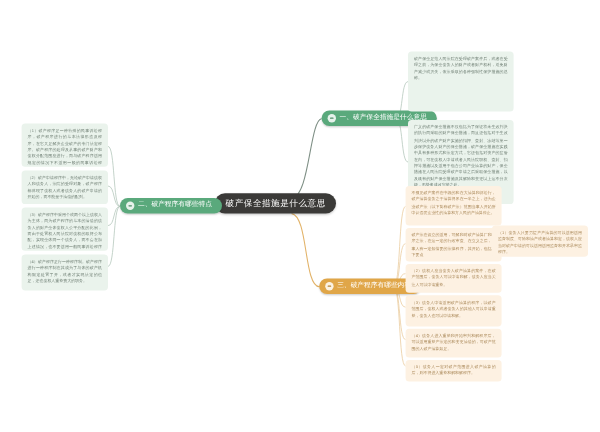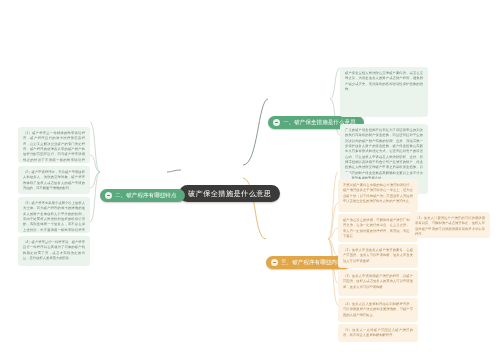--- a/index.html
+++ b/index.html
@@ -6,21 +6,21 @@
   body{
     width:500px;height:360px;
     background:#ffffff;
     font-family:"Liberation Sans","DejaVu Sans",sans-serif;
     overflow:hidden;
     position:relative;
   }
   #canvas{position:absolute;inset:0;width:500px;height:360px;}
   svg.links{position:absolute;left:0;top:0;width:500px;height:360px;pointer-events:none;}
 
-  .node{position:absolute;box-sizing:border-box;margin-top:24px;}
+  .node{position:absolute;box-sizing:border-box;}
 
   
   .root{
     background:#3b3a38;
     color:#ffffff;
     border-radius:9px;
     padding:4px 9px;
     font-size:7.2px;
     line-height:1.25;
     letter-spacing:.4px;

